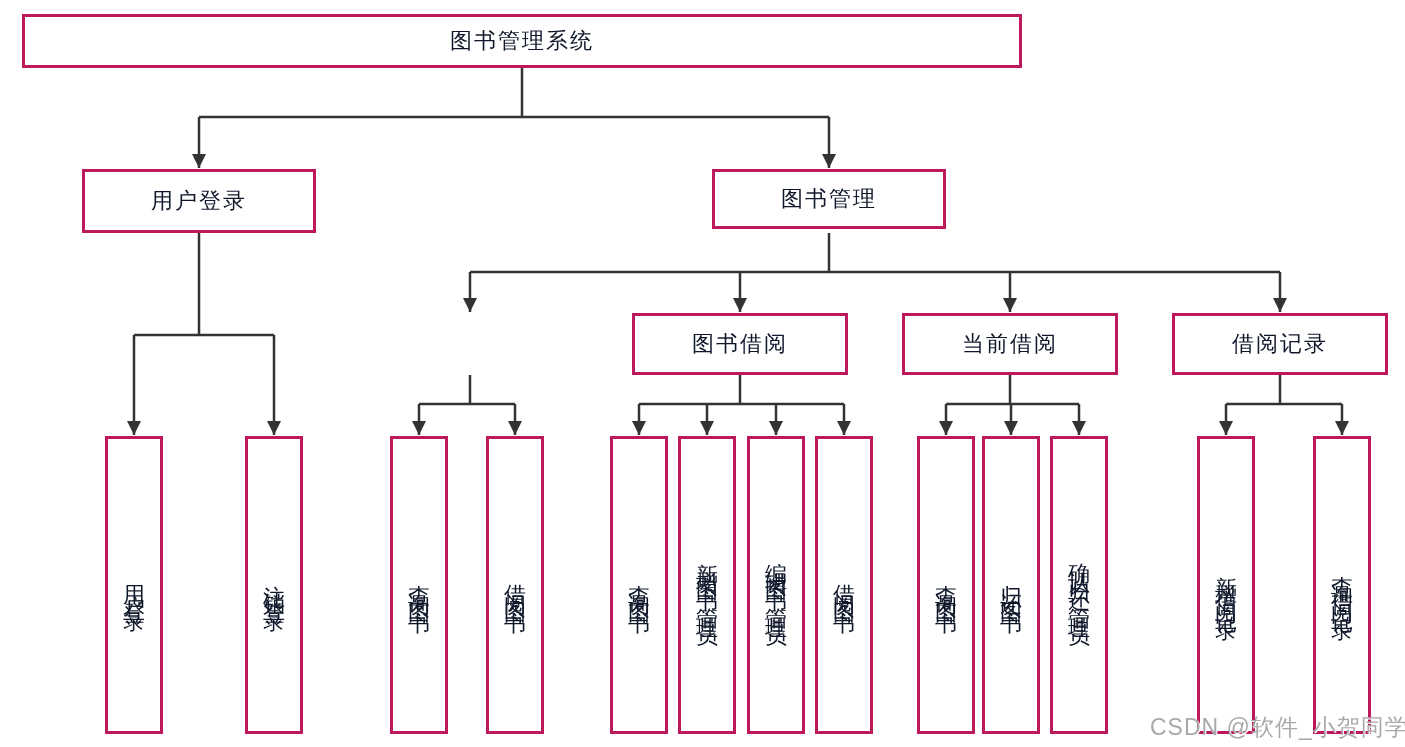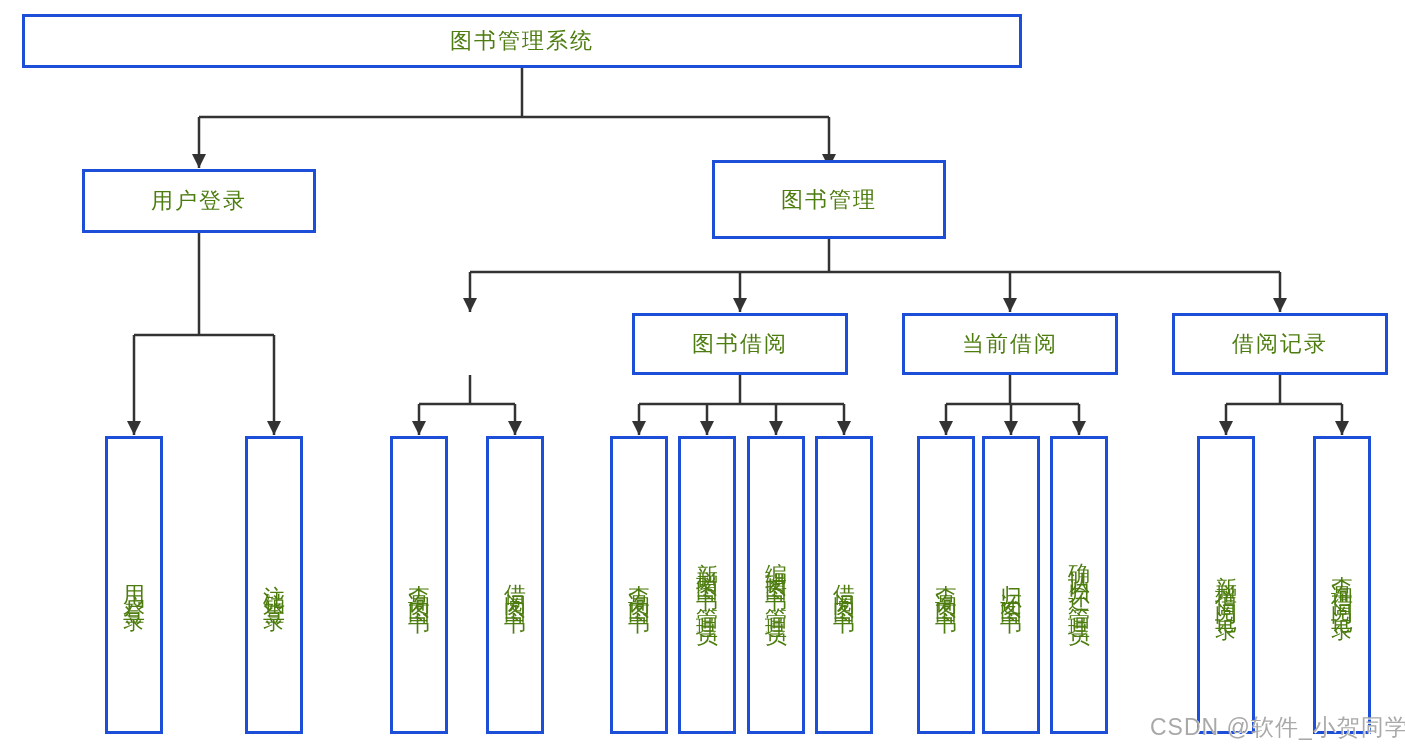--- a/index.html
+++ b/index.html
@@ -20,25 +20,25 @@
     left: 0;
     top: 0;
     width: 1405px;
     height: 747px;
     pointer-events: none;
   }
   .box {
     position: absolute;
     box-sizing: border-box;
     background: #ffffff;
-    border: 3px solid #1d4ed8;
+    border: 3px solid #be185d;
     display: flex;
     align-items: center;
     justify-content: center;
-    color: #4d7c0f;
+    color: #0f172a;
   }
   .box.h span {
     font-size: 22px;
     letter-spacing: 2px;
     white-space: nowrap;
     line-height: 1;
   }
   .box.v span {
     writing-mode: vertical-rl;
     text-orientation: mixed;
@@ -127,21 +127,21 @@
     </g>
   </svg>
 
   <div class="box h" style="left:22px; top:14px; width:1000px; height:54px;">
     <span>图书管理系统</span>
   </div>
 
   <div class="box h" style="left:82px; top:169px; width:234px; height:64px;">
     <span>用户登录</span>
   </div>
-  <div class="box h" style="left:712px; top:160px; width:234px; height:79px;">
+  <div class="box h" style="left:712px; top:169px; width:234px; height:60px;">
     <span>图书管理</span>
   </div>
 
   <div class="box h" style="left:632px; top:313px; width:216px; height:62px;">
     <span>图书借阅</span>
   </div>
   <div class="box h" style="left:902px; top:313px; width:216px; height:62px;">
     <span>当前借阅</span>
   </div>
   <div class="box h" style="left:1172px; top:313px; width:216px; height:62px;">

